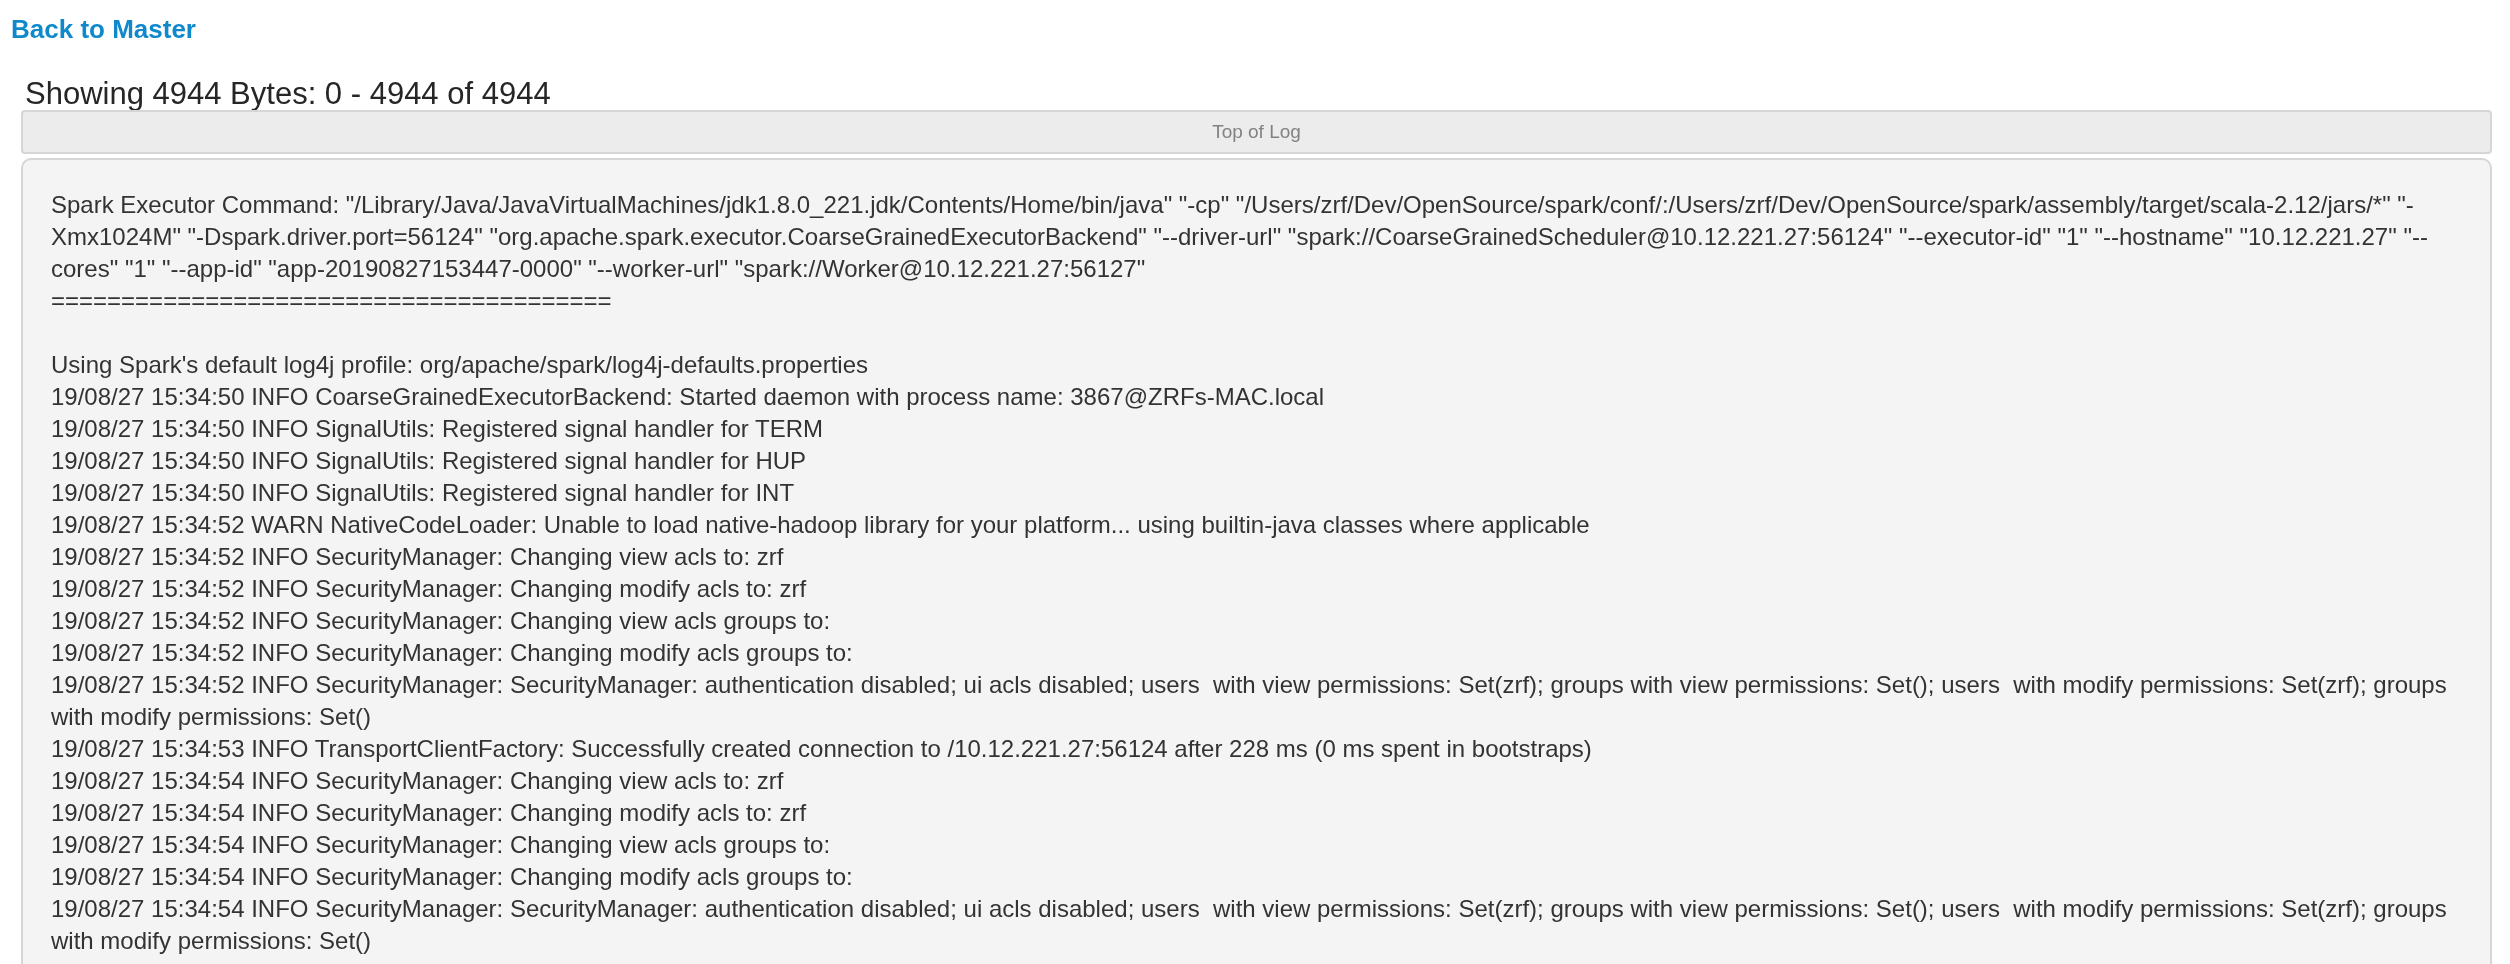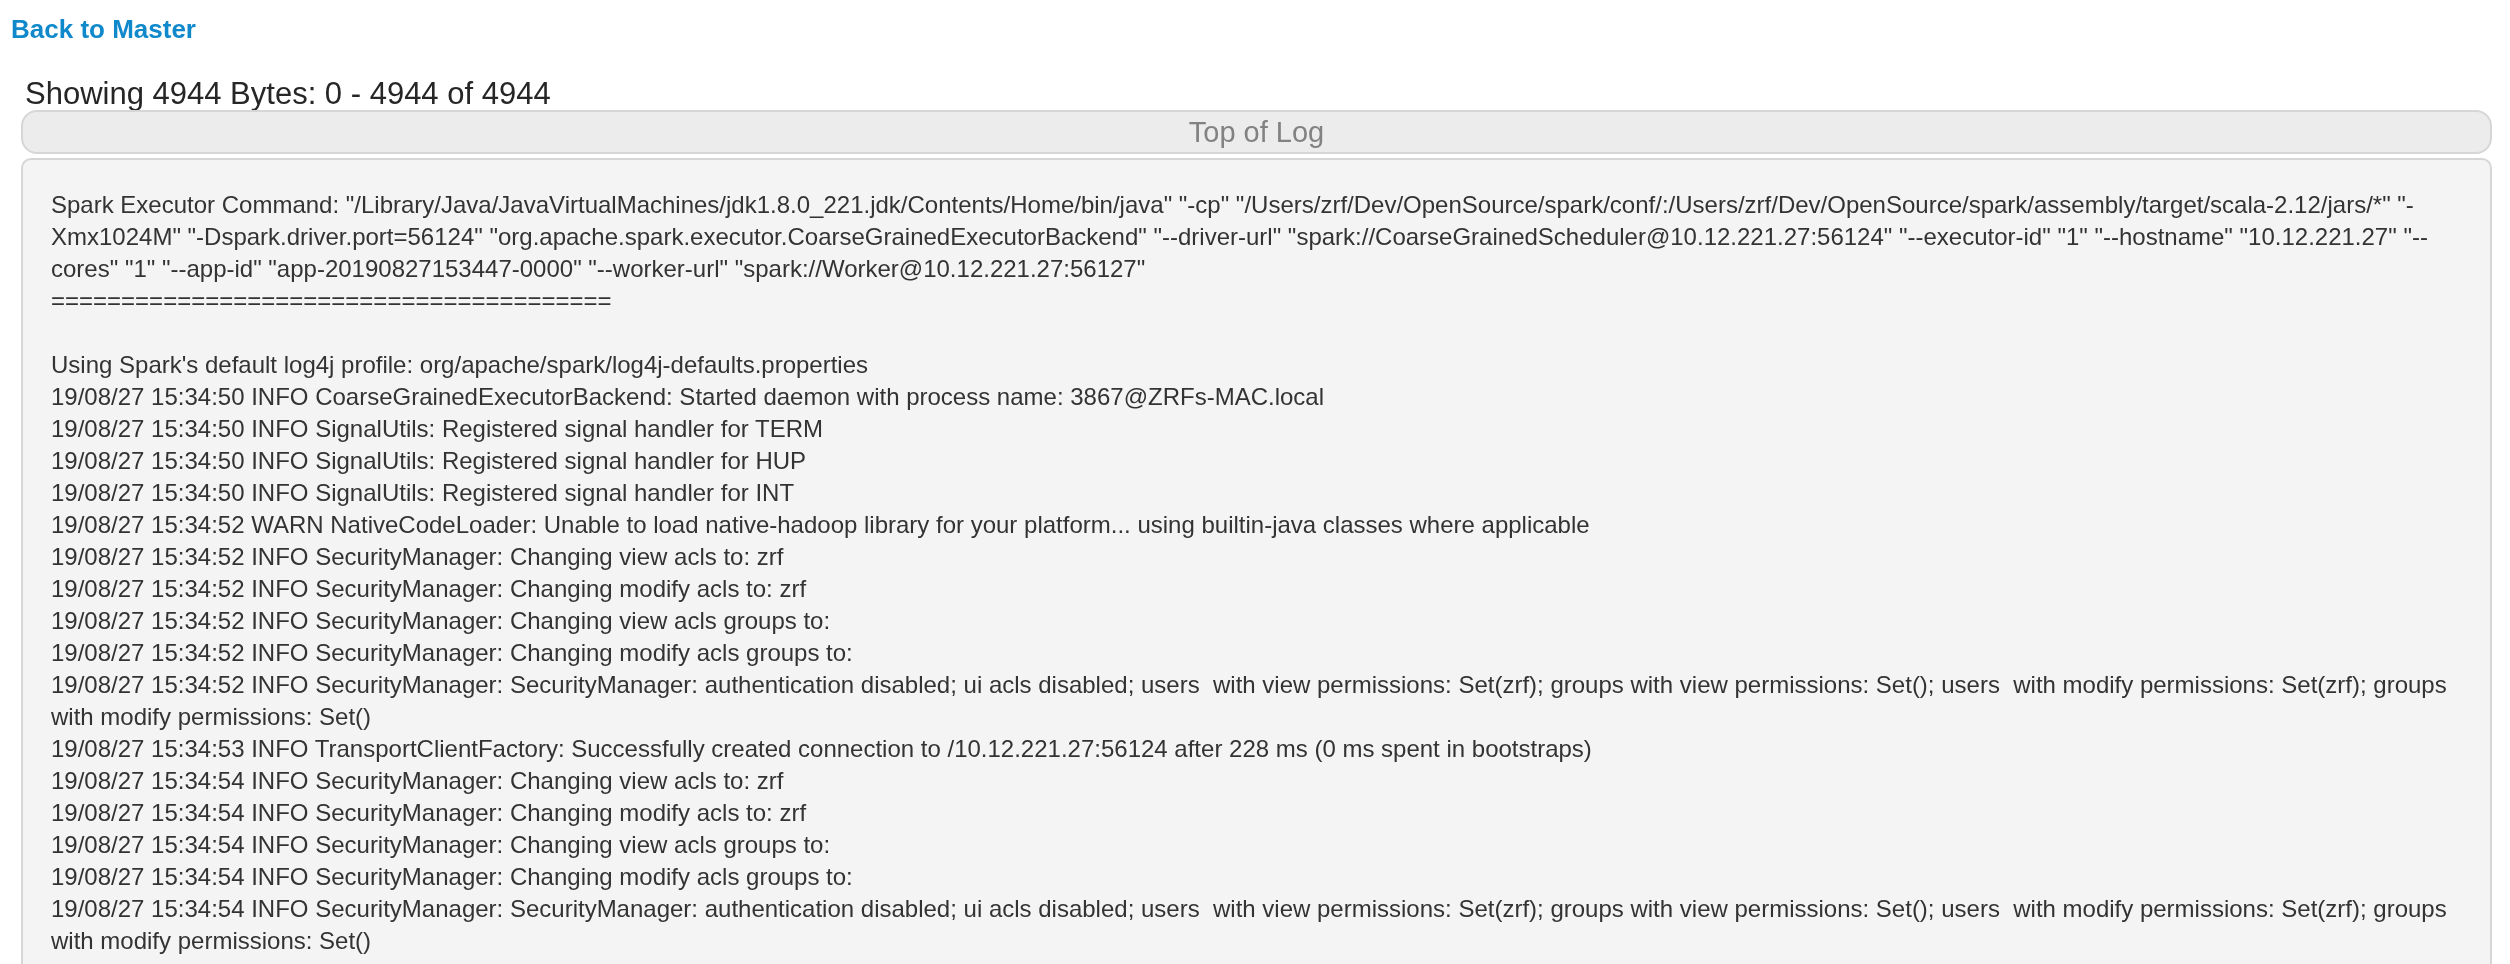--- a/index.html
+++ b/index.html
@@ -35,25 +35,25 @@
   }
   .top-bar {
     position: absolute;
     left: 21px;
     right: 18px;
     top: 110px;
     height: 44px;
     box-sizing: border-box;
     background: var(--bar-background, #ececec);
     border: 2px solid var(--bar-border, #d6d6d6);
-    border-radius: 16px;
+    border-radius: 4px;
     display: flex;
     align-items: center;
     justify-content: center;
-    font-size: 29px;
+    font-size: 19px;
     color: var(--bar-text, #828282);
     cursor: pointer;
     user-select: none;
   }
   .log-box {
     position: absolute;
     left: 21px;
     right: 18px;
     top: 158px;
     height: 880px;

